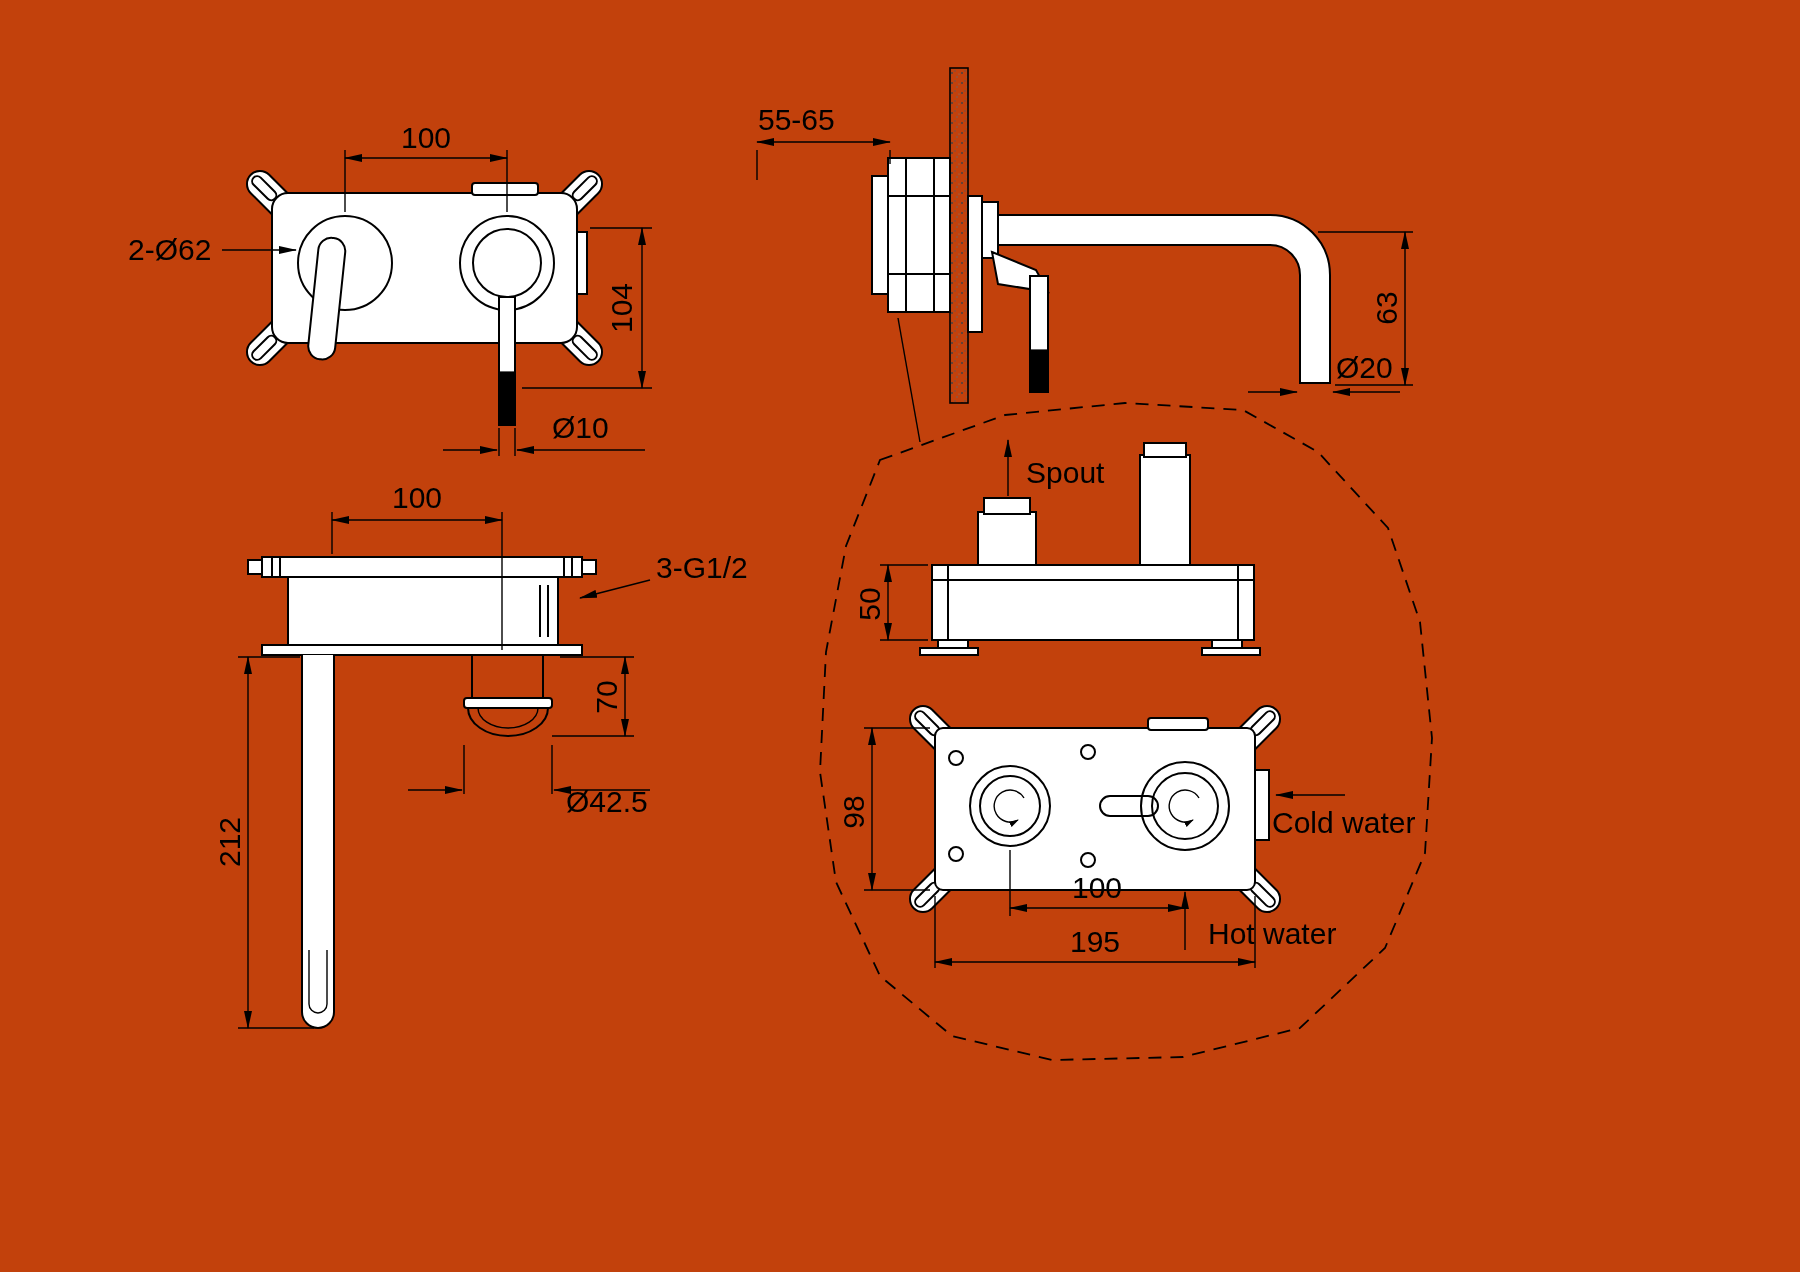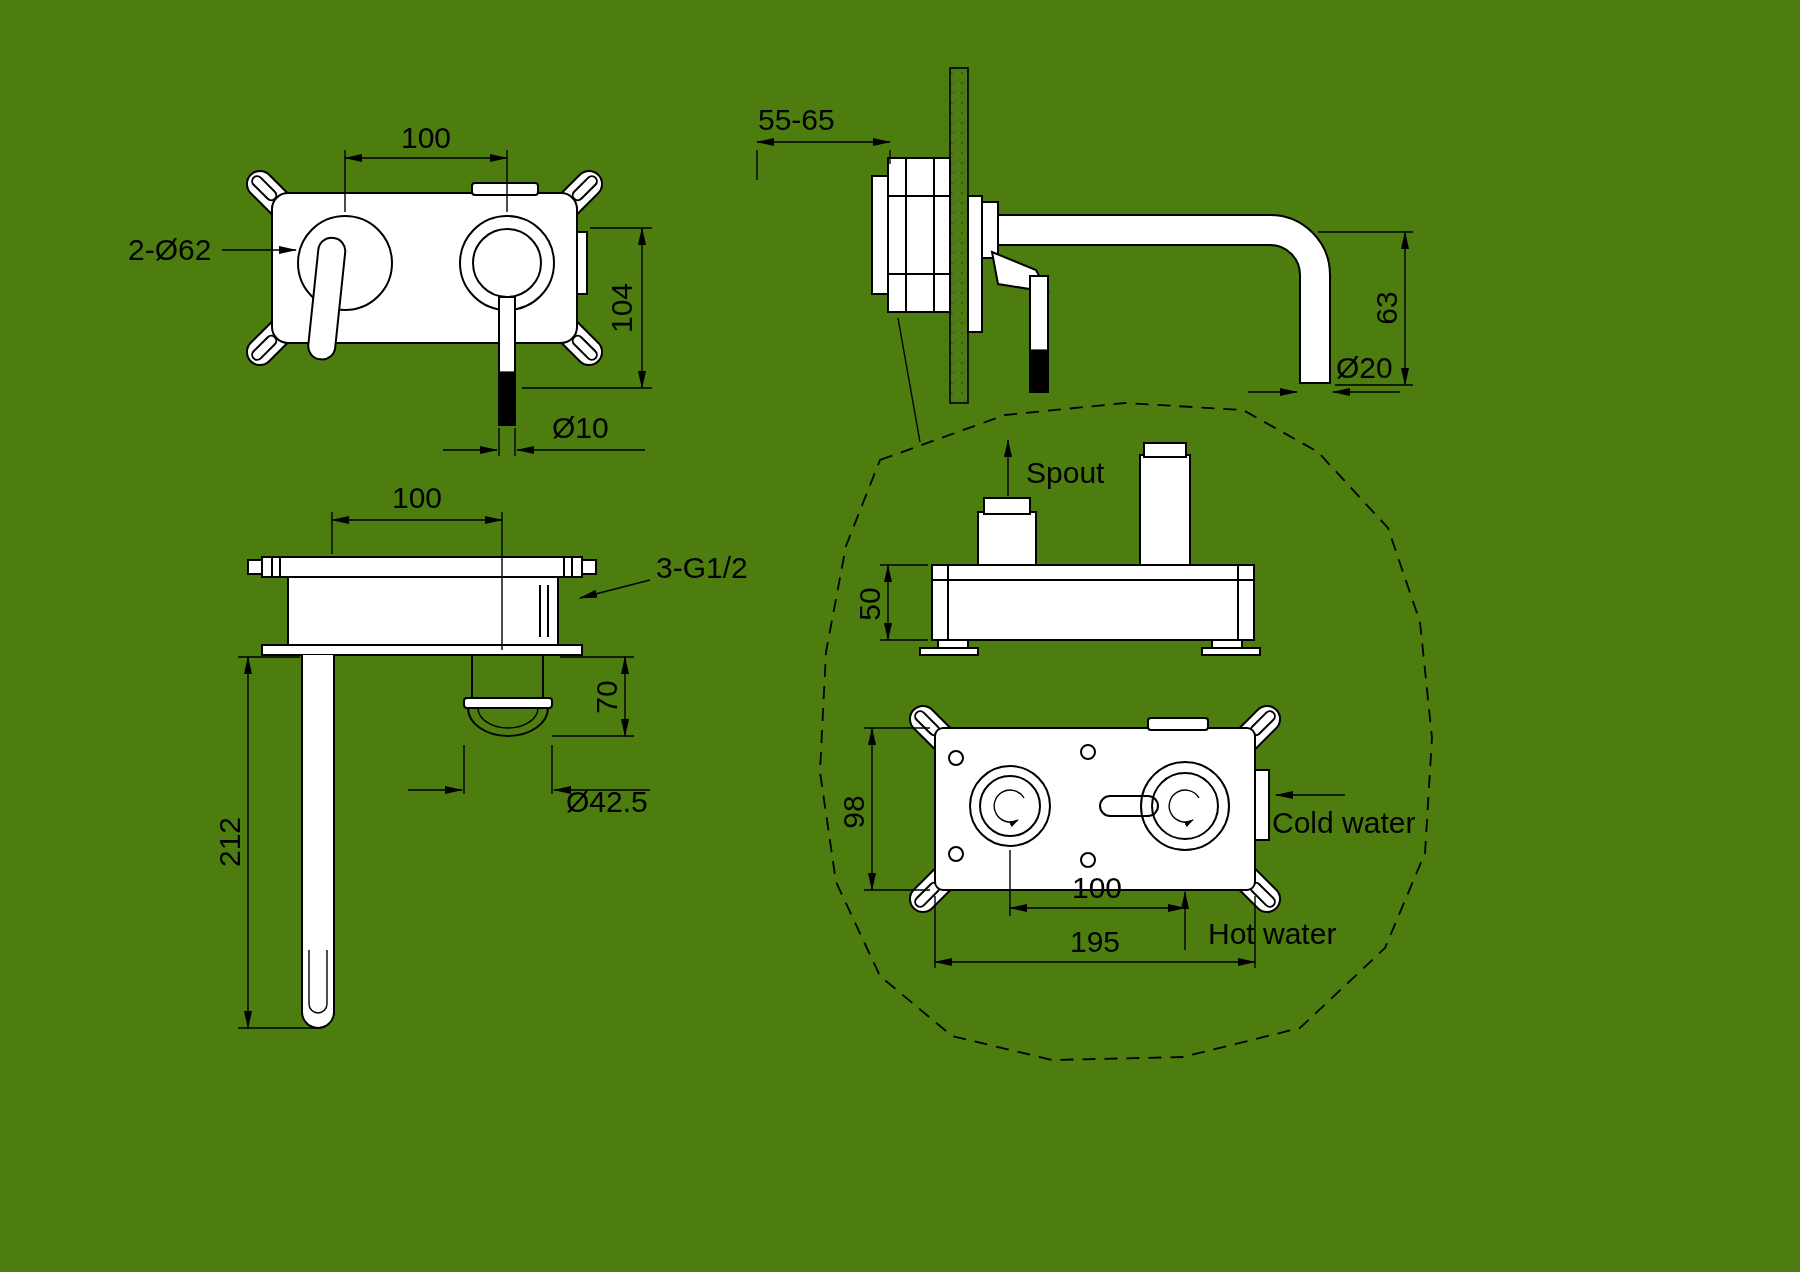--- a/index.html
+++ b/index.html
@@ -1,16 +1,16 @@
 <!DOCTYPE html>
 <html><head>
 <meta charset="utf-8">
 <style>
   html,body{margin:0;padding:0;background:#fff;}
-  .sheet{width:1800px;height:1272px;background:#4d7c0f;position:relative;overflow:hidden;}
+  .sheet{width:1800px;height:1272px;background:#c2410c;position:relative;overflow:hidden;}
   svg{display:block;}
   .ln{fill:none;stroke:#000;stroke-width:2;}
   .lnf{fill:#ffffff;stroke:#000;stroke-width:2;}
   .thin{fill:none;stroke:#000;stroke-width:1.4;}
   .dim{fill:none;stroke:#000;stroke-width:1.4;}
   .blk{fill:#000;stroke:#000;stroke-width:1.2;}
   .dashed{fill:none;stroke:#000;stroke-width:1.8;stroke-dasharray:13 9;}
   text{font-family:"Liberation Sans","DejaVu Sans",sans-serif;font-size:30px;fill:#000;}
 </style>
 </head>

